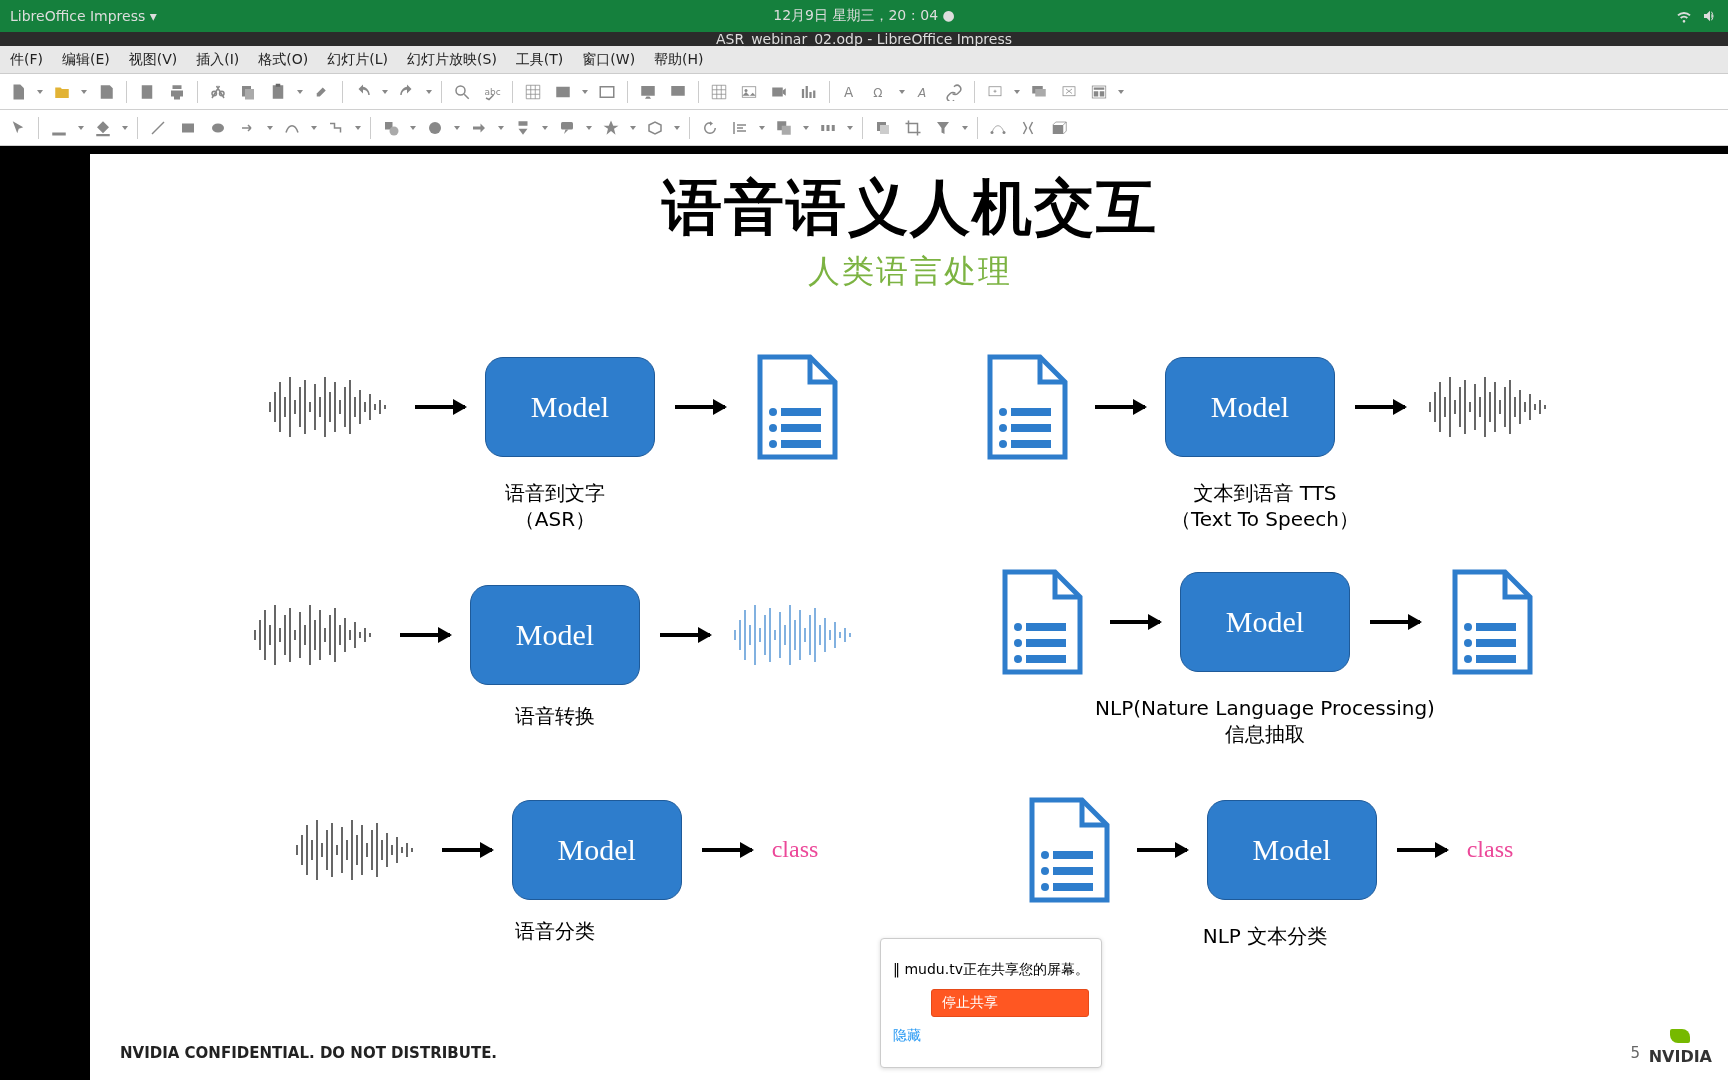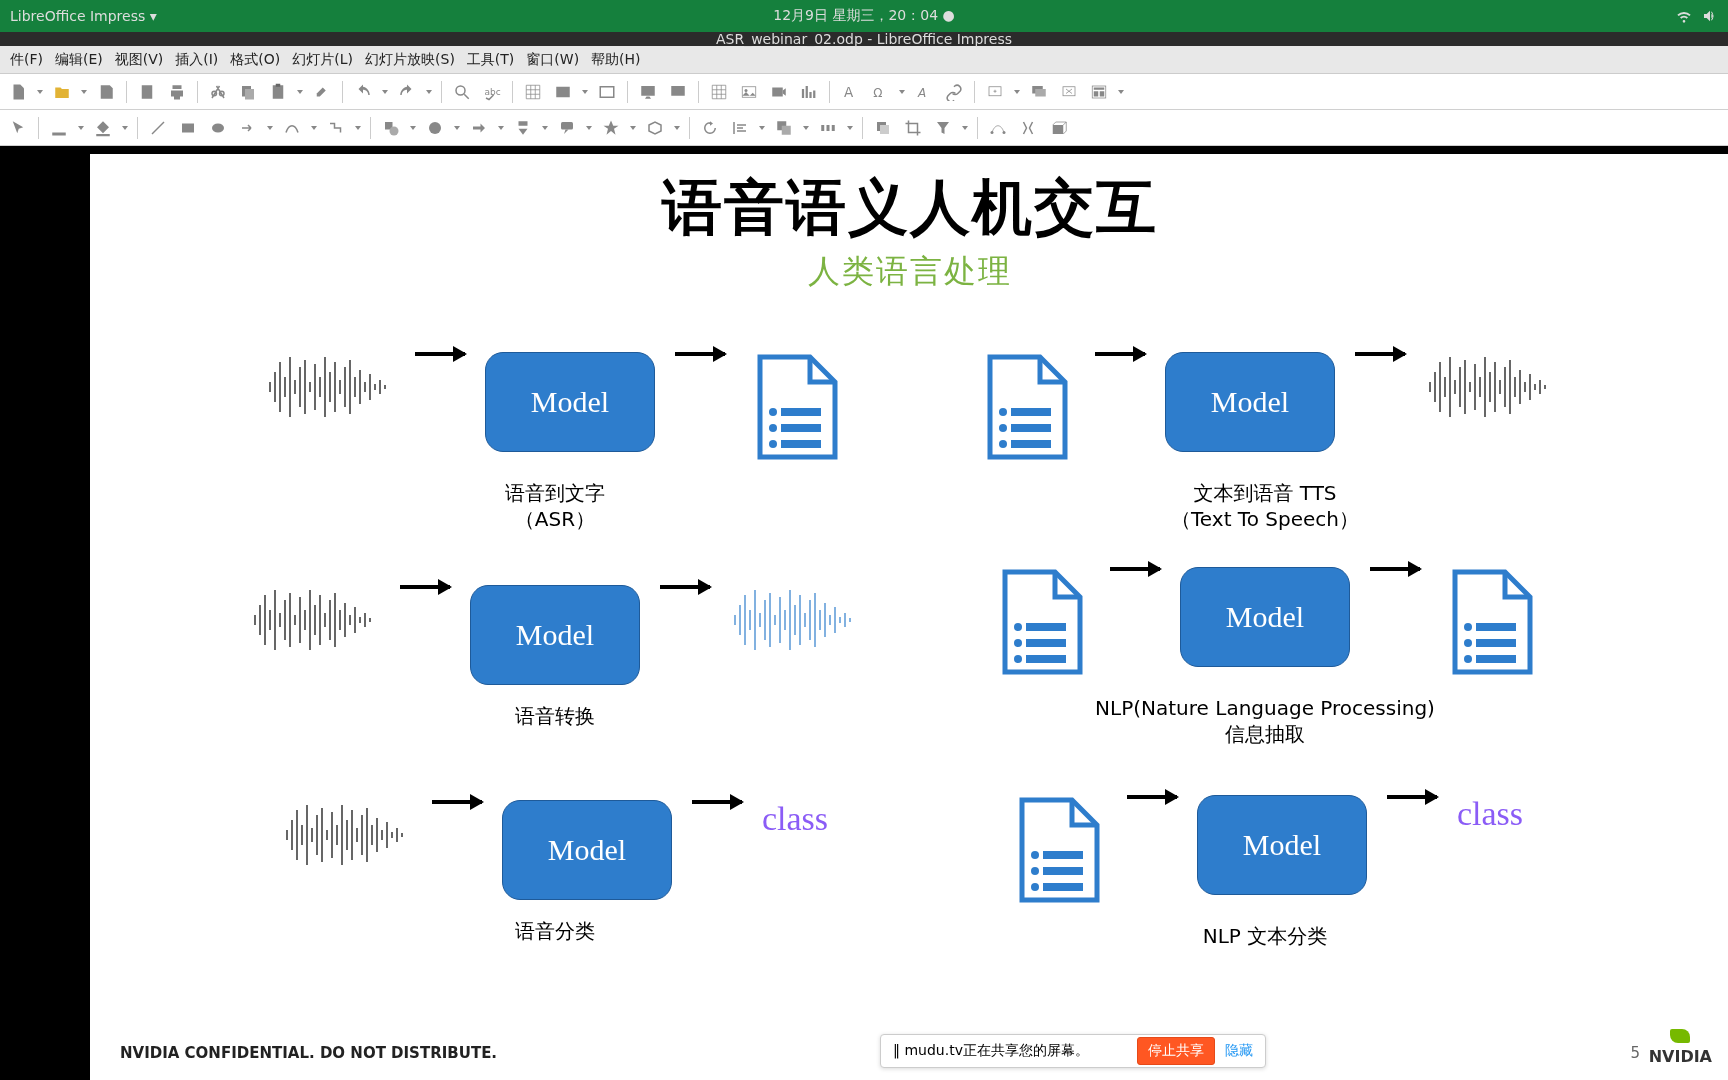--- a/index.html
+++ b/index.html
@@ -8,21 +8,21 @@
 
 .sysbar { height:28px; background:#15803d; color:#ddd; font-size:14px; display:flex; align-items:center; padding:16px 10px; }
 .sysbar .center { position:absolute; left:50%; transform:translateX(-50%); }
 .sysbar .right { margin-left:auto; display:flex; gap:10px; align-items:center; }
 .sysbar .right svg { width:16px; height:16px; fill:#ddd; }
 
 
 .titlebar { height:14px; background:#2b2b2b; color:#ddd; font-size:14px; display:flex; align-items:center; justify-content:center; }
 
 
-.menubar { height:28px; background:#e8e8e8; color:#222; font-size:14px; display:flex; align-items:center; padding:0 6px; gap:4px; border-bottom:1px solid #ccc; }
+.menubar { height:28px; background:#e8e8e8; color:#222; font-size:14px; display:flex; align-items:center; padding:0 6px; gap:11px; border-bottom:1px solid #ccc; }
 .menubar span { padding:2px 4px; cursor:default; }
 
 
 .toolbar { height:36px; background:#ffffff; display:flex; align-items:center; padding:0 6px; gap:6px; border-bottom:1px solid #d0d0d0; }
 .tbtn { width:24px; height:24px; display:flex; align-items:center; justify-content:center; border-radius:2px; }
 .tbtn svg { width:18px; height:18px; fill:#888; }
 .tsep { width:1px; height:22px; background:#ccc; margin:0 2px; }
 .tdrop { width:8px; display:flex; align-items:center; justify-content:center; }
 .tdrop::after { content:""; border-left:3px solid transparent; border-right:3px solid transparent; border-top:4px solid #888; }
 
@@ -30,44 +30,44 @@
 .workspace { position:absolute; top:154px; bottom:0; left:0; right:0; background:#000; }
 .slide { position:absolute; left:90px; top:0; width:1640px; height:926px; background:#fff; }
 
 
 .s-title { position:absolute; top:14px; left:0; right:0; text-align:center; font-size:60px; font-weight:700; color:#000; letter-spacing:2px; }
 .s-sub   { position:absolute; top:96px; left:0; right:0; text-align:center; font-size:32px; color:#7cb342; letter-spacing:2px; }
 
 .grid { position:absolute; top:180px; left:110px; right:110px; bottom:100px; }
 .row { display:flex; align-items:center; justify-content:space-between; height:33.3%; }
 .cell { flex:1; display:flex; flex-direction:column; align-items:center; }
-.pipe { display:flex; align-items:flex-start; gap:20px; }
+.pipe { display:flex; align-items:center; gap:20px; }
 .arrow { width:50px; height:4px; background:#000; position:relative; }
 .arrow::after { content:""; position:absolute; right:-2px; top:-6px; border-left:14px solid #000; border-top:8px solid transparent; border-bottom:8px solid transparent; }
 
 .modelbox { width:170px; height:100px; background:#2e7dcc; border:1px solid #1e5a99; border-radius:18px; display:flex; align-items:center; justify-content:center; color:#fff; font-size:30px; font-family:Georgia,serif; }
 .caption { margin-top:18px; font-size:20px; color:#000; text-align:center; line-height:1.3; }
-.classlbl { font-size:34px; color:#8b5cf6; font-family:Georgia,serif; }
+.classlbl { font-size:24px; color:#ec4899; font-family:Georgia,serif; }
 
 
 .wave { width:130px; height:70px; }
 .wave line { stroke:#000; stroke-width:1.2; }
 .wave.blue line { stroke:#2e7dcc; }
 
 
 .docicon { width:100px; height:110px; }
 
 
 .footer { position:absolute; bottom:18px; left:30px; font-size:15px; font-weight:700; color:#222; }
 .pagenum { position:absolute; bottom:18px; right:90px; font-size:15px; color:#666; }
 .logo { position:absolute; bottom:14px; right:18px; font-size:16px; font-weight:700; color:#333; display:flex; align-items:center; gap:4px;flex-direction:column; }
 .logo .eye { width:20px; height:14px; background:#76b900; border-radius:2px 8px 2px 8px; }
 
 
-.sharebar { position:absolute; bottom:12px; left:50%; transform:translateX(-30px); background:#fff; border:1px solid #ccc; border-radius:4px; padding:2px 12px; display:flex; align-items:center; gap:10px; font-size:14px; box-shadow:0 1px 4px rgba(0,0,0,.15); }
+.sharebar { position:absolute; bottom:12px; left:50%; transform:translateX(-30px); background:#fff; border:1px solid #ccc; border-radius:4px; padding:22px 12px; display:flex; gap:10px; font-size:14px; box-shadow:0 1px 4px rgba(0,0,0,.15);flex-direction:column; }
 .sharebar .stop { background:#ff5722; color:#fff; padding:4px 10px; border-radius:3px; border:1px solid #e64a19;margin-left:38px; }
 .sharebar .hide { color:#2196f3; }
 </style>
 </head>
 <body>
 
 <div class="sysbar">
   <span>LibreOffice Impress ▾</span>
   <span class="center">12月9日 星期三，20：04 ●</span>
   <span class="right">

